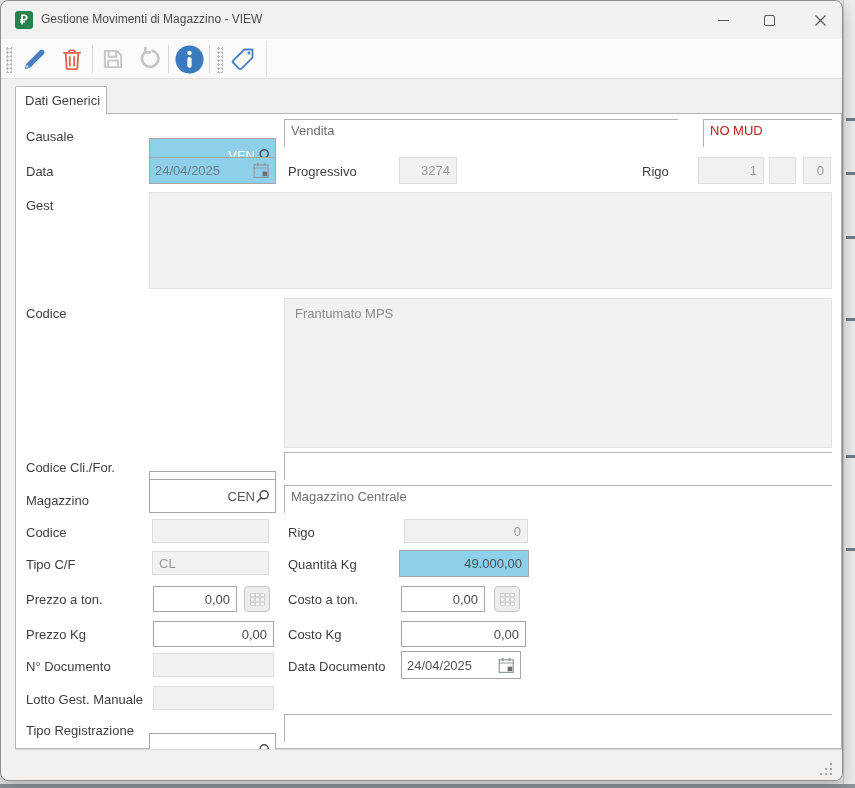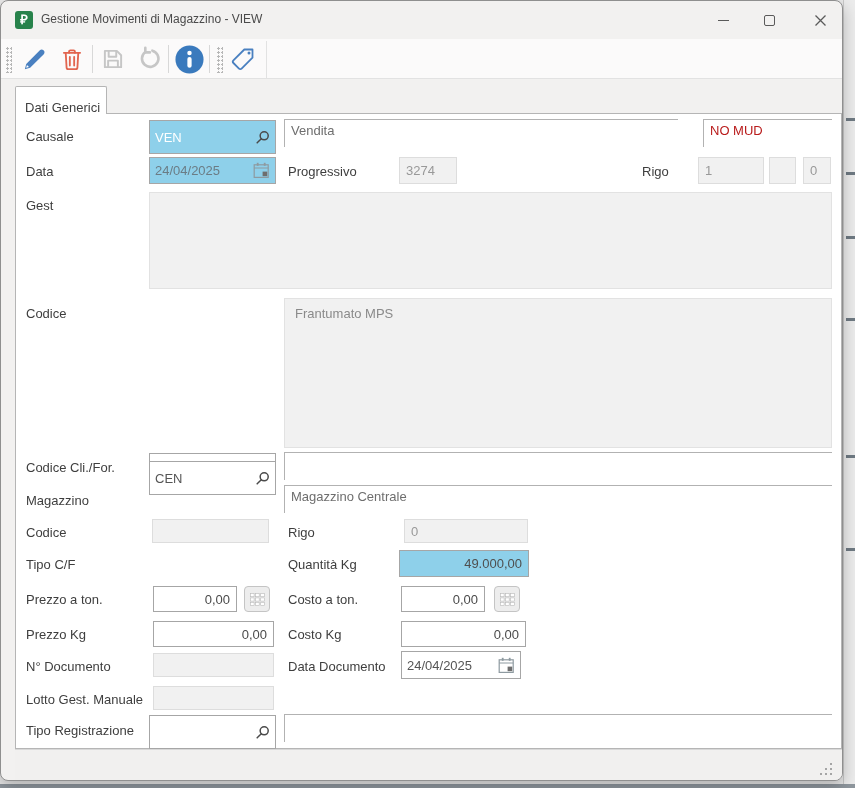--- a/index.html
+++ b/index.html
@@ -44,35 +44,35 @@
     background-image:radial-gradient(circle at 1.5px 1.5px,#B7B7B7 1.1px,transparent 1.3px);
     background-size:4px 4px; }
   .tb-btn { position:absolute; top:42px; width:32px; height:32px; display:flex; align-items:center; justify-content:center; }
   .tb-sep { position:absolute; top:44px; width:1px; height:28px; background:#D8D8D8; }
 
   
   .tab {
     position:absolute; left:14px; top:85px; width:92px; height:28px;
     background:#FFF; border:1px solid #B5B5B5; border-bottom:none;
     border-radius:2px 2px 0 0; z-index:3;
-    font-size:13px; color:#3F3F3F; padding:13px 0 0 9px;
+    font-size:13px; color:#3F3F3F; padding:6px 0 0 9px;
   }
   .panel {
     position:absolute; left:14px; top:112px; width:827px; height:636px;
     background:#FFF; border:1px solid #B5B5B5; z-index:2;
   }
 
   
   .lbl { position:absolute; z-index:4; font-size:13px; color:#3E3E3E; white-space:nowrap; }
   .fld { position:absolute; z-index:4; font-size:13px; display:flex; align-items:center; }
-  .code-fld { background:#FFF; border:1px solid #A6A6A6; padding:16px 5px; justify-content:space-between; color:#555; }
+  .code-fld { background:#FFF; border:1px solid #A6A6A6; padding:16px 5px; justify-content:flex-end; color:#555;margin-top:18px; }
   .code-fld.hl { background:#8ED0EA; color:#FFF; }
   .date-hl { background:#8ED0EA; border:1px solid #A6A6A6; padding:0 5px; justify-content:space-between; color:#6B7C85; }
   .gray { background:#F1F1F1; border:1px solid #DDDDDD; color:#999; padding:0 6px; }
-  .num { }
+  .num { justify-content:flex-end; }
   .white-num { background:#FFF; border:1px solid #A6A6A6; color:#4A4A4A; padding:0 6px; justify-content:flex-end; }
   .desc { border-top:1px solid #B2B2B2; border-left:1px solid #B2B2B2; background:#FFF; color:#6E6E6E; padding:3px 6px; align-items:flex-start; }
   .area { background:#F1F1F1; border:1px solid #E2E2E2; color:#8A8A8A; padding:7px 10px; align-items:flex-start; }
   .hl-num { background:#8ED0EA; border:1px solid #A6A6A6; color:#4F4F4F; padding:0 6px; justify-content:flex-end; }
   .calc-btn { background:#EDEDED; border:1px solid #C4C4C4; border-radius:4px; justify-content:center; }
   .datefld { background:#FFF; border:1px solid #A6A6A6; padding:0 5px; justify-content:space-between; color:#555; }
 
   
   .statusbar { position:absolute; left:1px; top:748px; width:825px; height:32px; background:#F1F0EF; border-top:1px solid #D8D8D8; z-index:5; left:14px; width:827px; }
   .resize-grip { position:absolute; left:818px; top:762px; width:13px; height:13px; z-index:6; }
@@ -240,20 +240,23 @@
   <div class="lbl" style="left:25px; top:524px">Codice</div>
   <div class="fld gray" style="left:151px; top:518px; width:117px; height:24px">
     <span></span>
   </div>
   <div class="lbl" style="left:287px; top:524px">Rigo</div>
   <div class="fld gray num" style="left:403px; top:518px; width:124px; height:24px">
     <span>0</span>
   </div>
 
   <div class="lbl" style="left:25px; top:556px">Tipo C/F</div>
+  <div class="fld gray" style="left:151px; top:550px; width:117px; height:24px">
+    <span>CL</span>
+  </div>
   <div class="lbl" style="left:287px; top:556px">Quantità Kg</div>
   <div class="fld hl-num" style="left:398px; top:549px; width:130px; height:27px">
     <span>49.000,00</span>
   </div>
 
   <div class="lbl" style="left:25px; top:591px">Prezzo a ton.</div>
   <div class="fld white-num" style="left:152px; top:585px; width:84px; height:26px">
     <span>0,00</span>
   </div>
   <div class="fld calc-btn" style="left:243px; top:585px; width:26px; height:26px">

